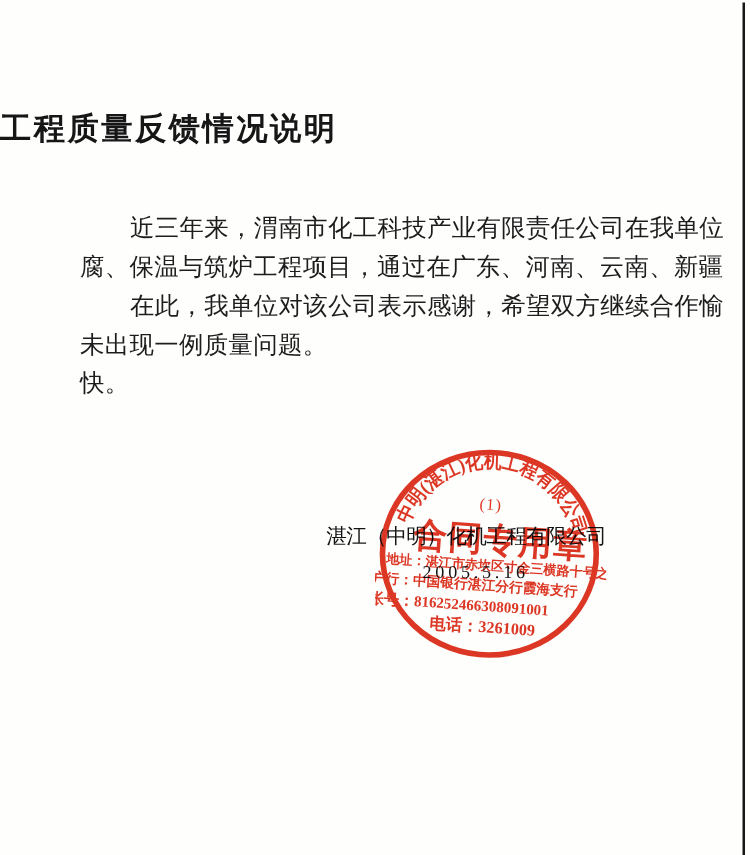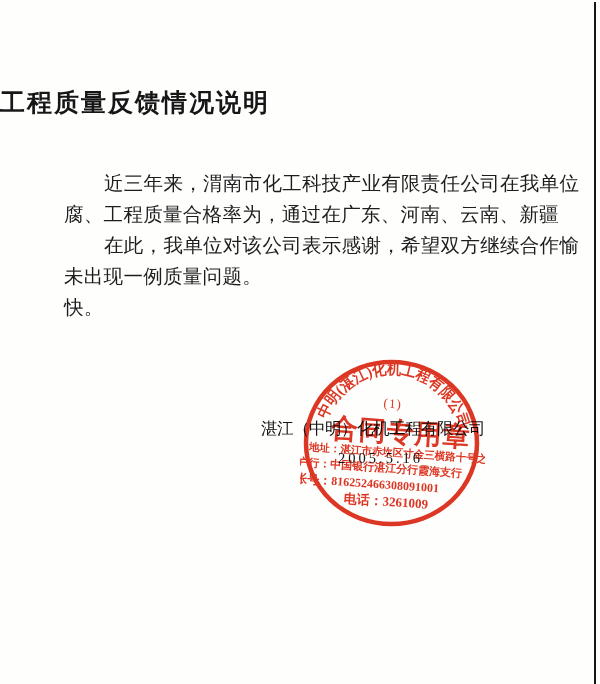--- a/index.html
+++ b/index.html
@@ -44,21 +44,21 @@
 </style>
 </head>
 <body>
 
 <div class="page">
 
   <div class="doc-title">工程质量反馈情况说明</div>
 
   <div class="body-text">
     <div class="body-line indent">近三年来，渭南市化工科技产业有限责任公司在我单位</div>
-    <div class="body-line">腐、工程质量合格率为，通过在广东、河南、云南、新疆</div>
+    <div class="body-line">腐、保温与筑炉工程项目，通过在广东、河南、云南、新疆</div>
     <div class="body-line indent">在此，我单位对该公司表示感谢，希望双方继续合作愉</div>
     <div class="body-line">未出现一例质量问题。</div>
     <div class="body-line">快。</div>
   </div>
 
   <div class="signature">湛江（中明）化机工程有限公司</div>
 
   <div class="doc-date">2005.5.16</div>
 
   <svg class="seal" viewBox="0 0 185 175" width="185" height="175">

